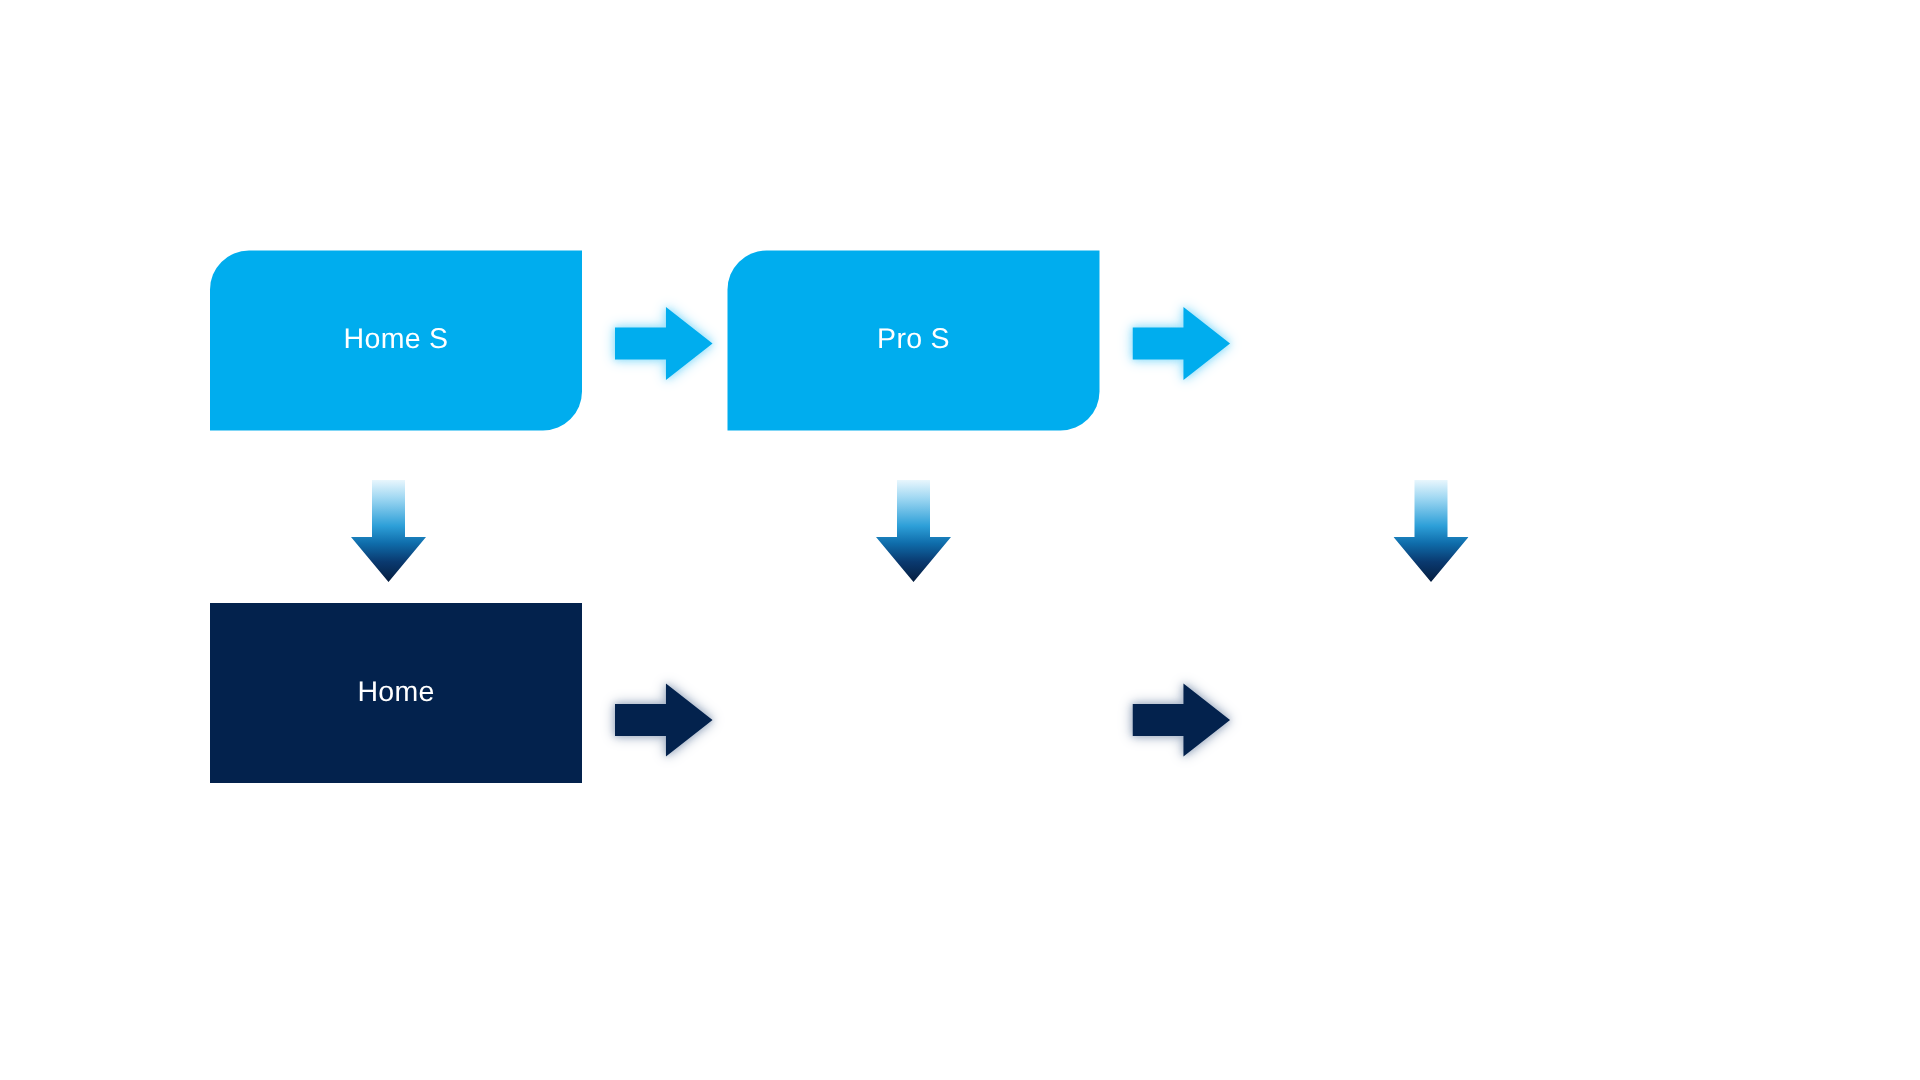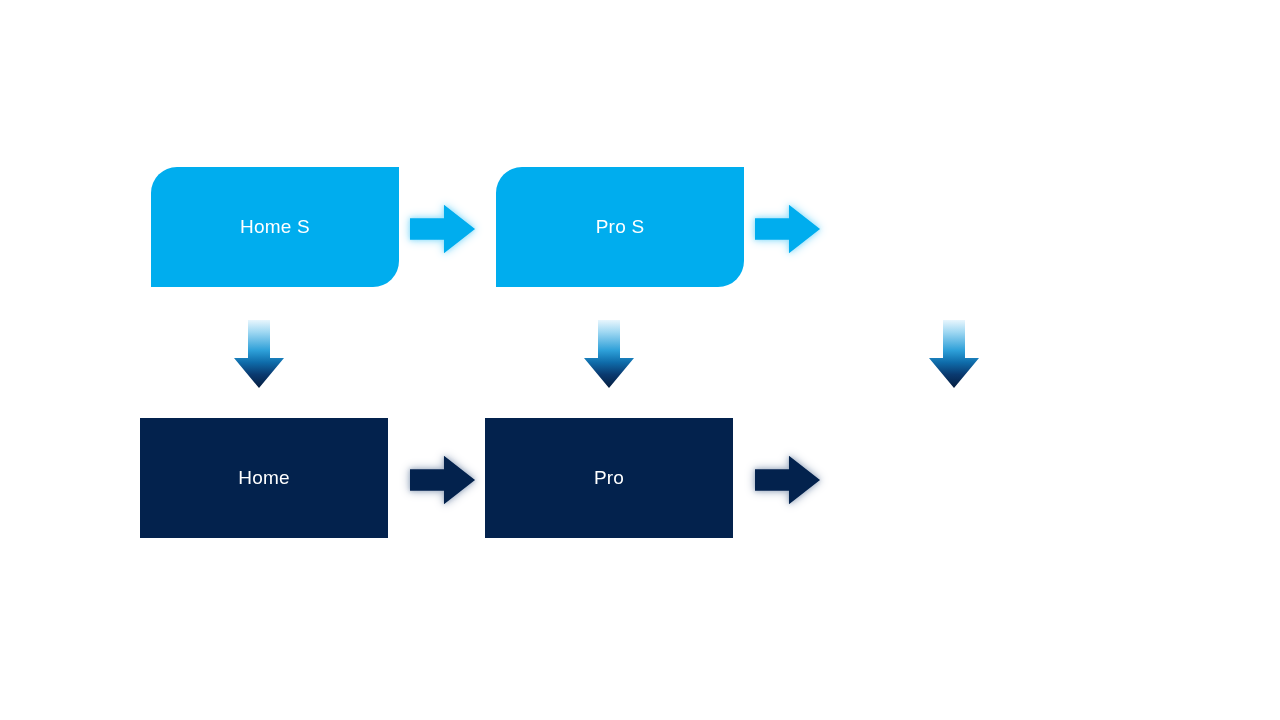--- a/index.html
+++ b/index.html
@@ -22,24 +22,23 @@
     align-items: center;
     justify-content: center;
     color: var(--box-text, #ffffff);
     font-size: 19px;
     letter-spacing: 0.2px;
   }
   .node.top-row {
     top: 167px;
     background: var(--top-box-fill, #00adee);
     border-radius: 26px 0 26px 0;
-    margin-left: 11px;
   }
   .node.bottom-row {
-    top: 418px;
+    top: 402px;
     background: var(--bottom-box-fill, #03224d);
     border-radius: 0;
     text-align: right;
   }
   .col-1 { left: 140px; }
   .col-2 { left: 485px; }
   .col-3 { left: 830px; }
 
   .right-arrow {
     position: absolute;
@@ -120,23 +119,20 @@
   <svg class="down-arrow col-2-arrow" viewBox="0 0 50 68">
     <polygon points="14,0 36,0 36,38 50,38 25,68 0,38 14,38" fill="url(#downGrad)"></polygon>
   </svg>
   <svg class="down-arrow col-3-arrow" viewBox="0 0 50 68">
     <polygon points="14,0 36,0 36,38 50,38 25,68 0,38 14,38" fill="url(#downGrad)"></polygon>
   </svg>
 
   <div class="node bottom-row col-1">
     <span>Home</span>
   </div>
-  <div class="node bottom-row col-2">
-    <span>Pro</span>
-  </div>
 
   <svg class="right-arrow bottom-row-arrow dark gap-1" viewBox="0 0 68 52">
     <polygon points="0,15 35,15 35,1 67,26 35,51 35,37 0,37"></polygon>
   </svg>
   <svg class="right-arrow bottom-row-arrow dark gap-2" viewBox="0 0 68 52">
     <polygon points="0,15 35,15 35,1 67,26 35,51 35,37 0,37"></polygon>
   </svg>
 
 </div>
 

